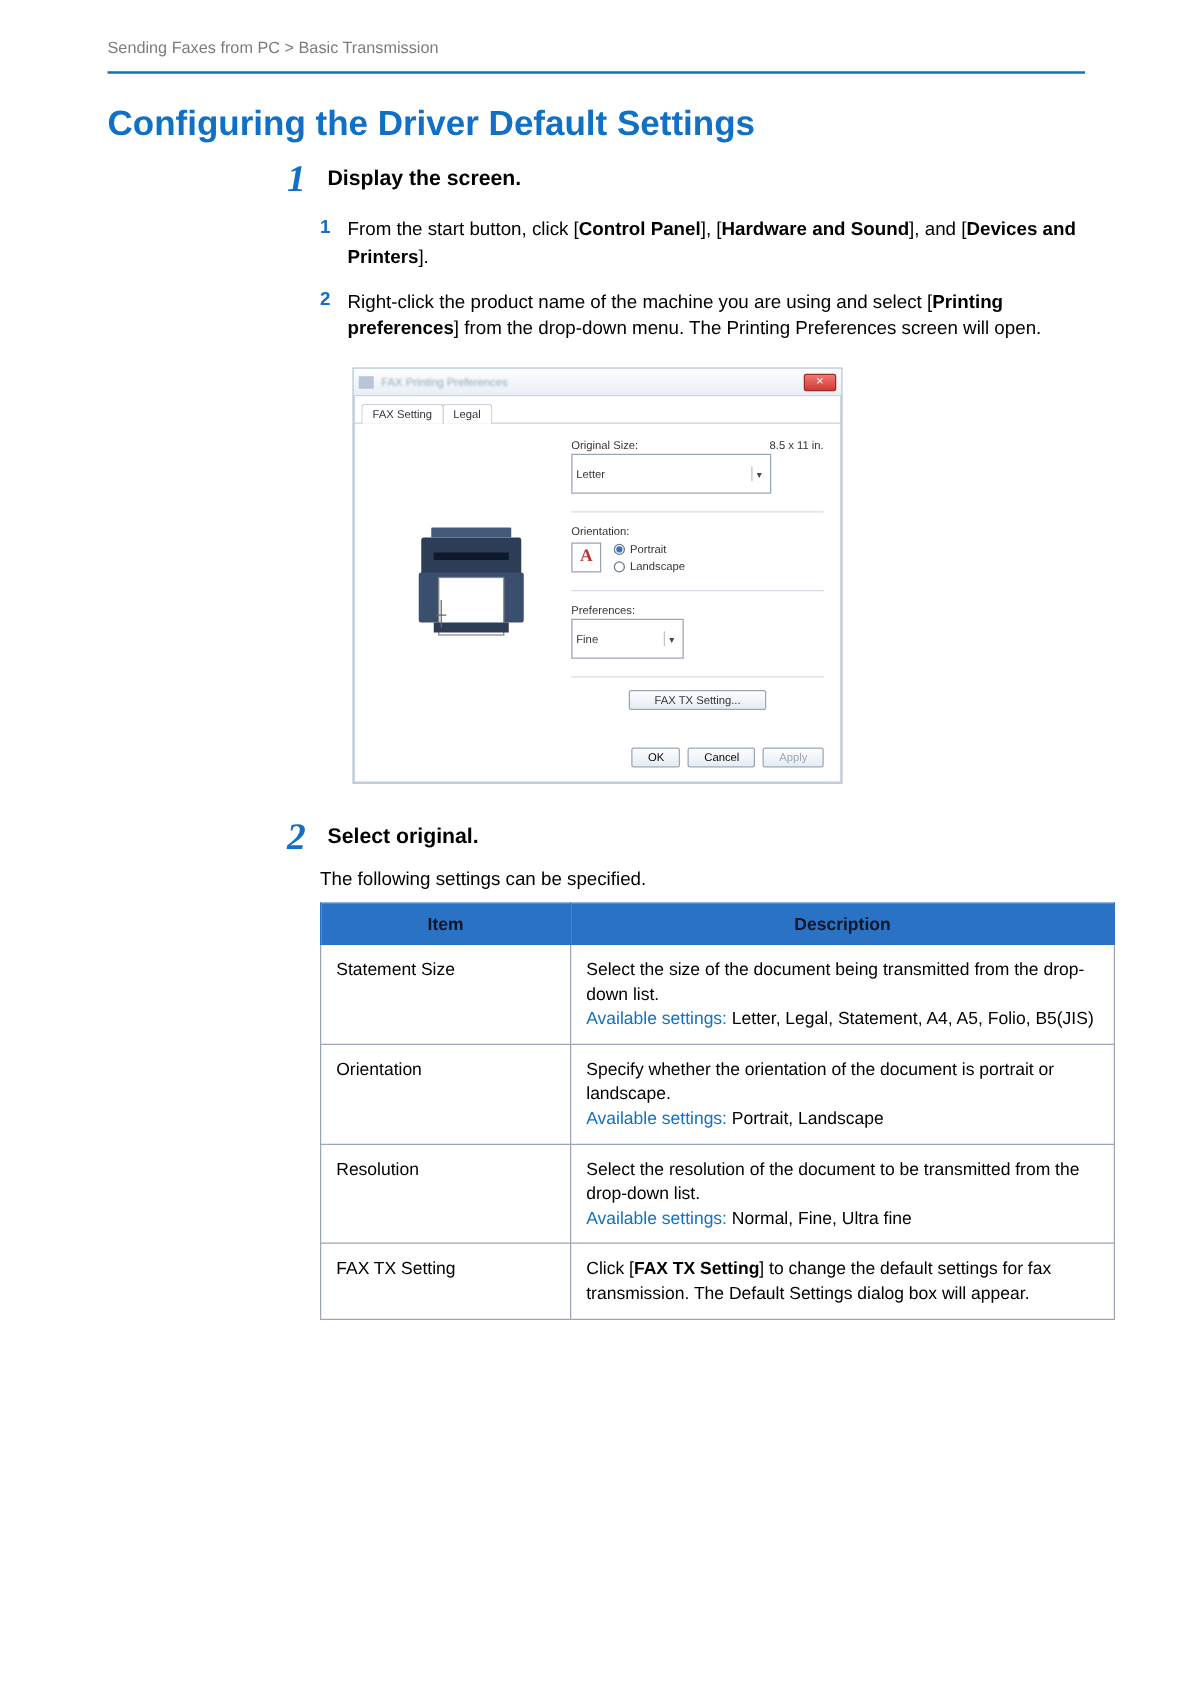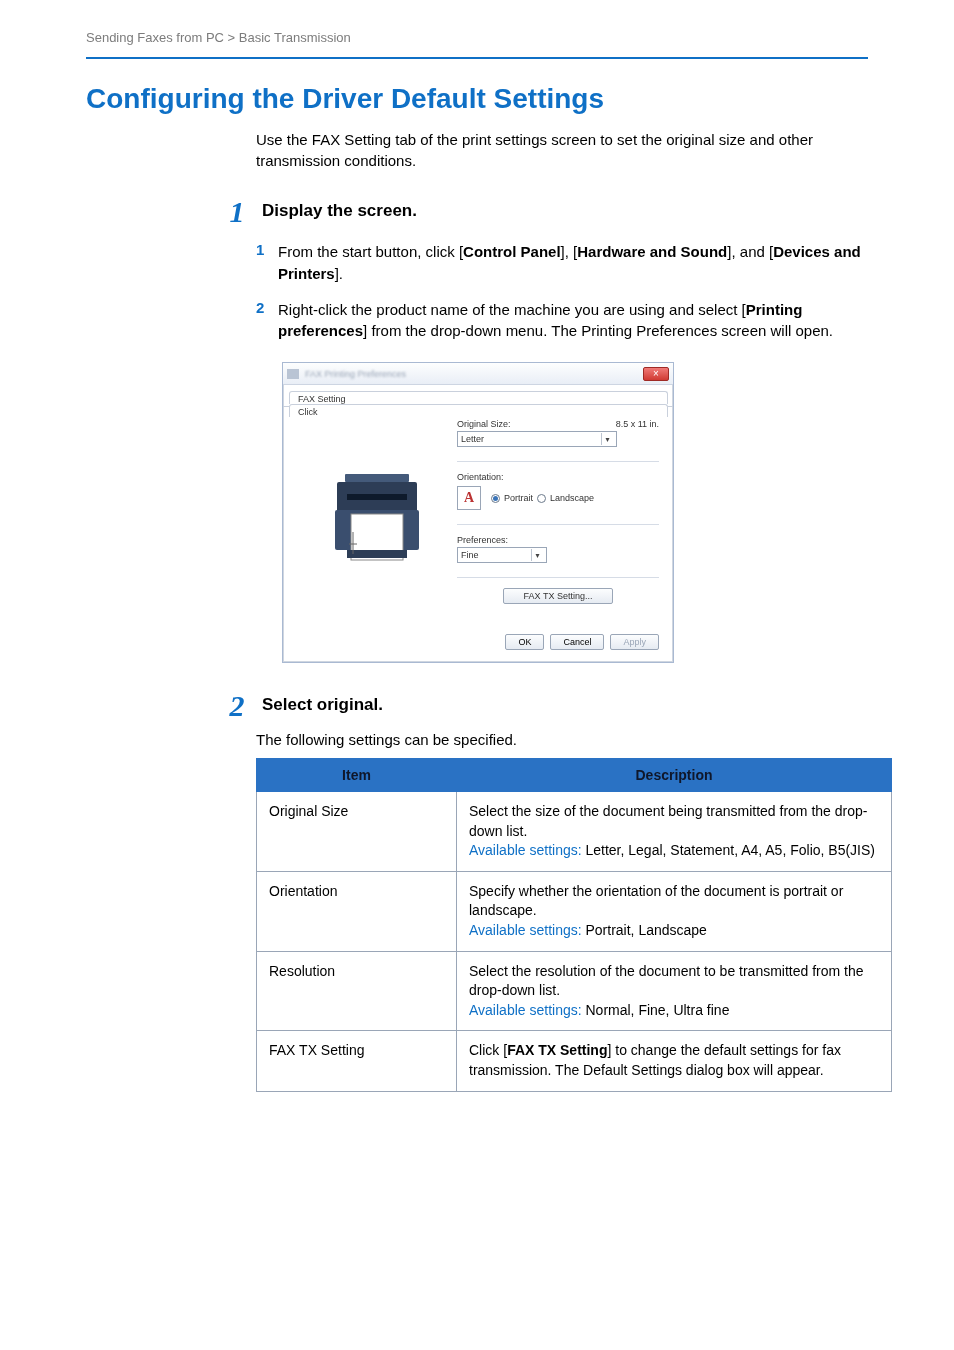--- a/index.html
+++ b/index.html
@@ -118,21 +118,20 @@
     line-height: 12px;
     text-align: center;
   }
   .dlg-tabs {
     display: flex;
     padding: 6px 6px 0 6px;
     gap: 0;
     font-size: 9px;
     border-bottom: 1px solid #c9d0dc;
     height: 22px;
-    flex-direction: column;
   }
   .dlg-tab {
     padding: 2px 8px 0 8px;
     border: 1px solid #c9d0dc;
     border-bottom: none;
     background: #fff;
     border-radius: 3px 3px 0 0;
     margin-right: -1px;
     color: #333;
     height: 16px;
@@ -148,39 +147,39 @@
     display:flex; align-items:center; justify-content:center;
   }
   .dlg-right { flex:1; }
   .dlg-row { margin-bottom: 14px; }
   .dlg-label { color:#333; }
   .dlg-val-right { float:right; color:#333; }
   .dlg-select {
     display:flex; align-items:center; justify-content:space-between;
     width: 100%; max-width:160px;
     border:1px solid #9aa6b7; background:#fff;
-    padding:1px 3px; font-size:9px; height:16px;
+    padding:1px 3px; font-size:9px; height:32px;
     margin-top:2px;
   }
   .dlg-select.sm { max-width:90px; }
   .dlg-chev {
     width:12px; height:12px; border-left:1px solid #bcc4d0;
     display:flex; align-items:center; justify-content:center;
     font-size:8px; color:#444;
   }
   .dlg-orient {
     display:flex; gap:10px; align-items:center; margin-top:4px;
   }
   .orient-box {
     width:24px; height:24px; border:1px solid #9aa6b7;
     display:flex; align-items:center; justify-content:center;
     font-family: 'Times New Roman', serif; font-weight:bold; color:#b33;
     font-size:14px;
   }
-  .orient-opts { display:flex; flex-direction:row; gap:4px; }
+  .orient-opts { display:flex; flex-direction:column; gap:4px; }
   .radio-row { display:flex; align-items:center; gap:4px; font-size:9px;}
   .radio {
     width:9px; height:9px; border-radius:50%;
     border:1px solid #6c7a8b; display:inline-flex;
     align-items:center; justify-content:center;
   }
   .radio.checked::after {
     content:''; width:5px; height:5px; border-radius:50%;
     background:#3a74b8;
   }
@@ -233,21 +232,20 @@
 </head>
 <body>
 
 <div class="page">
 
   <div class="breadcrumb">Sending Faxes from PC &gt; Basic Transmission</div>
   <hr class="hr-blue">
 
   <h1 class="title">Configuring the Driver Default Settings</h1>
 
-  <div class="intro">Use the FAX Setting tab of the print settings screen to set the original size and other transmission conditions.</div>
 
   <div class="step">
     <div class="step-num">1</div>
     <div class="step-heading">Display the screen.</div>
   </div>
 
   <div class="substep-block">
     <div class="substep">
       <div class="sub-num">1</div>
       <div class="sub-text">
@@ -264,21 +262,21 @@
 
   <div class="dialog-wrap">
     <div class="dialog">
       <div class="dlg-titlebar">
         <div class="dlg-title-icon"></div>
         <span style="filter:blur(1px);">FAX Printing Preferences</span>
         <div class="dlg-close">×</div>
       </div>
       <div class="dlg-tabs">
         <div class="dlg-tab">FAX Setting</div>
-        <div class="dlg-tab">Click</div>
+        <div class="dlg-tab">Legal</div>
       </div>
       <div class="dlg-body">
         <div class="dlg-left">
           <svg class="printer-svg" viewBox="0 0 120 130">
             <rect x="20" y="28" width="80" height="30" rx="2" fill="#2d3d56"></rect>
             <rect x="28" y="20" width="64" height="8" rx="1" fill="#445a7a"></rect>
             <rect x="30" y="40" width="60" height="6" fill="#0e1a2b"></rect>
             <rect x="18" y="56" width="84" height="40" rx="2" fill="#3a4e6e"></rect>
             <rect x="34" y="60" width="52" height="46" fill="#ffffff" stroke="#888"></rect>
             <rect x="30" y="96" width="60" height="8" fill="#2d3d56"></rect>
@@ -342,21 +340,21 @@
 
   <table class="settings">
     <thead>
       <tr>
         <th>Item</th>
         <th>Description</th>
       </tr>
     </thead>
     <tbody>
       <tr>
-        <td>Original Size</td>
+        <td>Statement Size</td>
         <td>
           <span>Select the size of the document being transmitted from the drop-down list.</span><br>
           <span class="avail">Available settings:</span><span> Letter, Legal, Statement, A4, A5, Folio, B5(JIS)</span>
         </td>
       </tr>
       <tr>
         <td>Orientation</td>
         <td>
           <span>Specify whether the orientation of the document is portrait or landscape.</span><br>
           <span class="avail">Available settings:</span><span> Portrait, Landscape</span>

